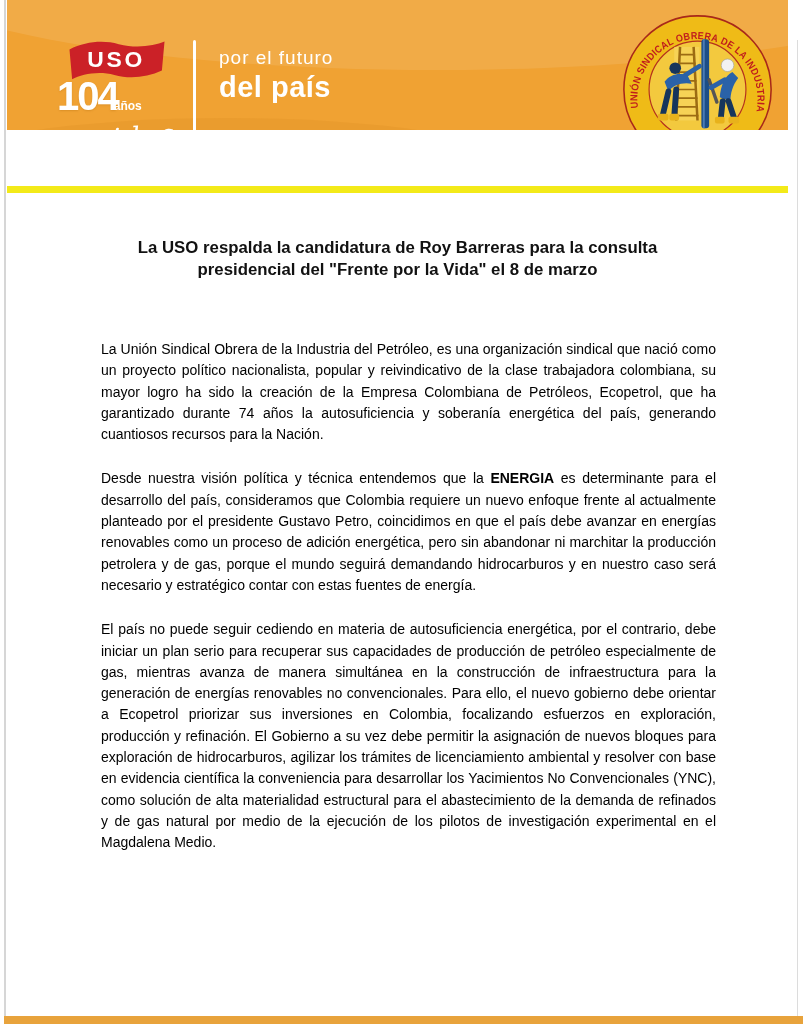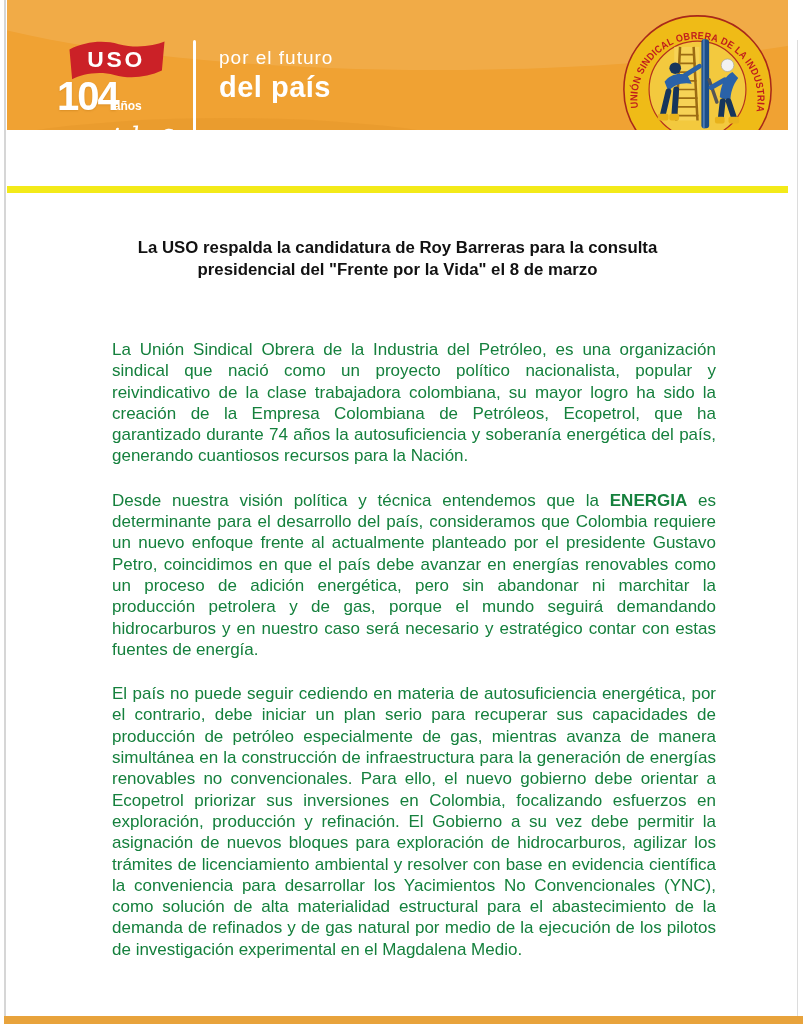--- a/index.html
+++ b/index.html
@@ -52,22 +52,22 @@
   .doc{
     position:absolute;left:7px;top:193px;width:781px;
     color:#1c1c1c;
   }
   .doc-title{
     margin:44px auto 59px auto;max-width:600px;text-align:center;
     font-size:16.8px;font-weight:700;line-height:21.5px;color:#111111;
   }
   .doc-paragraphs{padding:0 72px 0 90px;}
   .doc-paragraphs p{
-    margin:0 0 23px 15px;font-size:17px;line-height:21.3px;
-    text-align:justify;color:#15803d;
+    margin:0 0 23px 4px;font-size:14px;line-height:21.3px;
+    text-align:justify;color:#000000;
   }
   .bold-word{font-weight:700;}
 </style>
 </head>
 <body>
 
 <div class="edge-line-left"></div>
 <div class="edge-line-right"></div>
 
 <div class="header-band">

